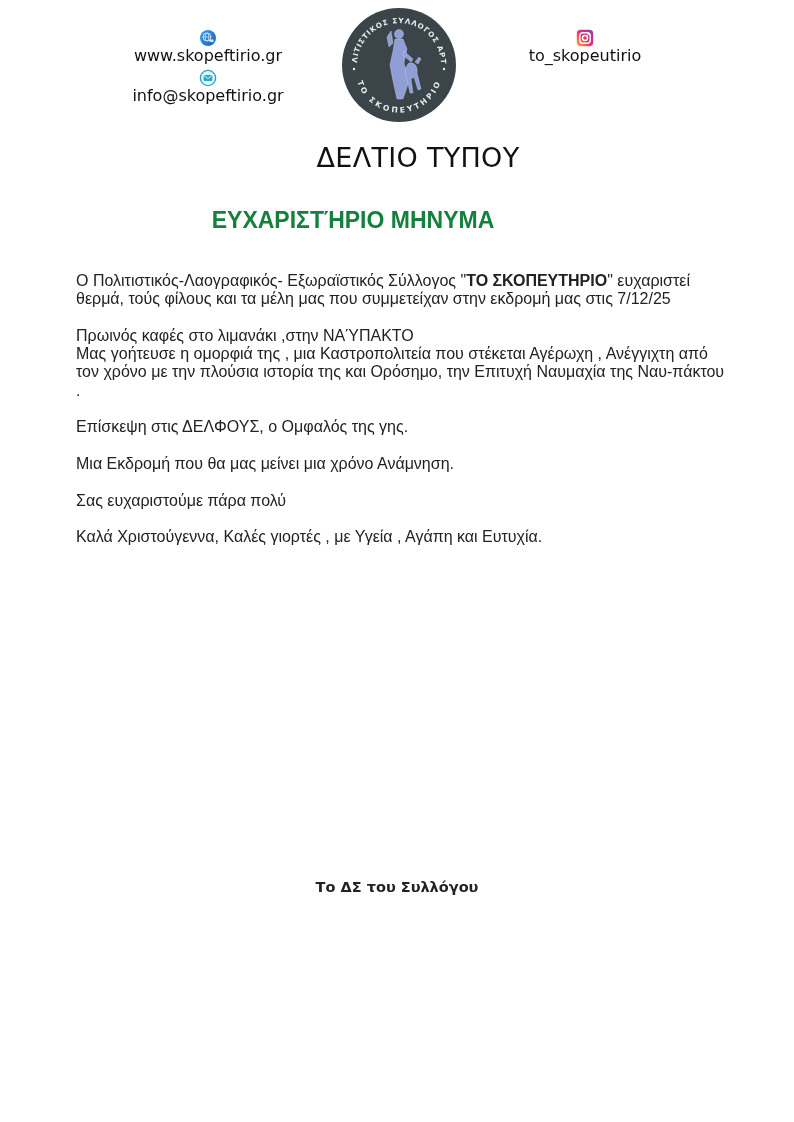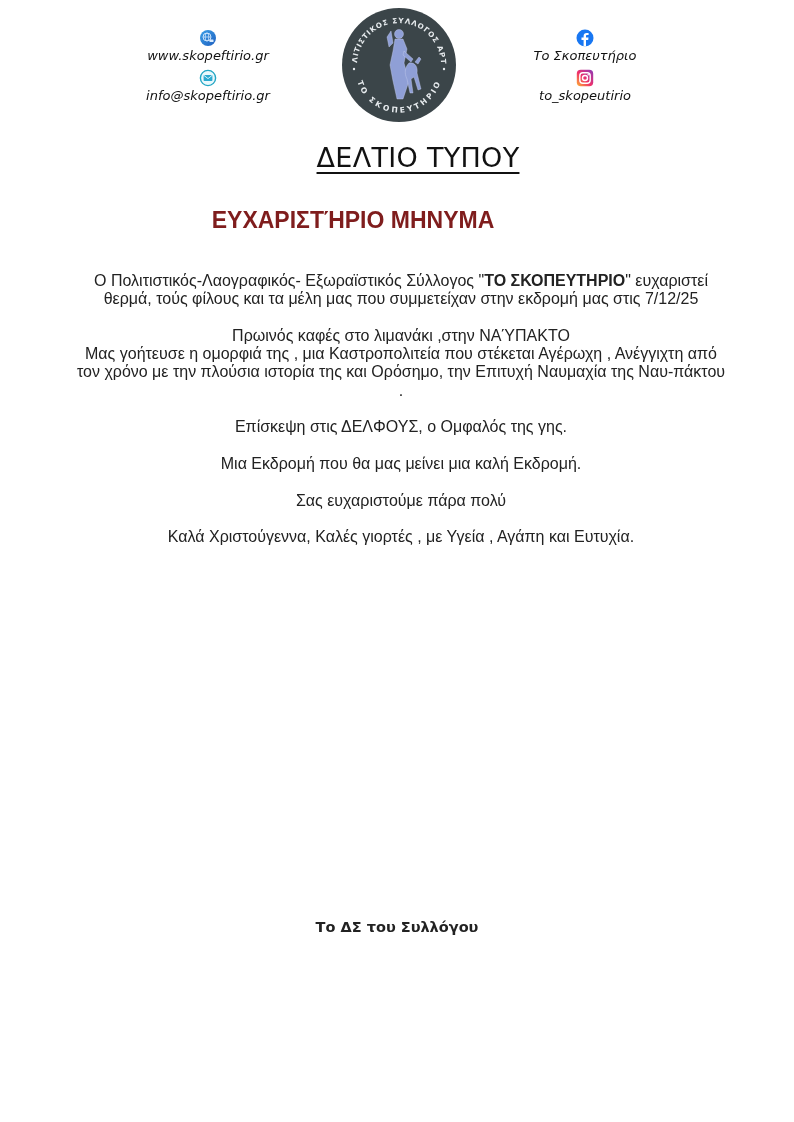--- a/index.html
+++ b/index.html
@@ -1,31 +1,31 @@
 <!DOCTYPE html>
 <html><head>
   <meta charset="utf-8">
   <style>
     html, body { margin: 0; padding: 0; background: #ffffff; }
     body { width: 794px; height: 1122px; position: relative; overflow: hidden; font-family: "Liberation Sans", sans-serif; color: #222; }
     .header { position: absolute; top: 0; left: 0; width: 794px; height: 130px; }
-    .contact-col { position: absolute; top: 29px; width: 160px; text-align: center; font-family: "DejaVu Sans", sans-serif; font-size: 13px; color: #111; font-style: italic; }
+    .contact-col { position: absolute; top: 29px; width: 160px; text-align: center; font-family: "DejaVu Sans", sans-serif; font-size: 16px; color: #111; }
     .contact-col.left { left: 128px; }
     .contact-col.right { left: 505px; }
     .contact-item { display: flex; flex-direction: column; align-items: center; height: 40px; }
     .icon { width: 18px; height: 18px; display: block; }
     .contact-text { margin-top: 1px; line-height: 15px; white-space: nowrap; }
     .logo { position: absolute; left: 341px; top: 7px; width: 116px; height: 116px; }
     .doc-title { position: absolute; top: 142px; left: 0; width: 794px; text-align: center; font-family: "DejaVu Sans", sans-serif; font-size: 27px; font-weight: normal; color: #111; }
-    .doc-title span { text-decoration: underline; text-decoration-thickness: 2px; text-underline-offset: 5px; letter-spacing: 0.3px; margin-left: 42px; }
-    .subtitle { position: absolute; top: 207px; left: 0; width: 706px; text-align: center; font-family: "Liberation Sans", sans-serif; font-size: 23px; font-weight: bold; color: #7f1d1d; }
+    .doc-title span { text-decoration-thickness: 2px; text-underline-offset: 5px; letter-spacing: 0.3px; margin-left: 42px; }
+    .subtitle { position: absolute; top: 207px; left: 0; width: 706px; text-align: center; font-family: "Liberation Sans", sans-serif; font-size: 23px; font-weight: bold; color: #15803d; }
     .body-text { position: absolute; top: 272px; left: 76px; width: 650px; font-family: "Liberation Sans", sans-serif; font-size: 16px; line-height: 18.3px; color: #222; }
-    .para { margin: 0 0 18.3px 0; text-align: center; }
+    .para { margin: 0 0 18.3px 0; }
     .para b { font-weight: bold; }
-    .signature { position: absolute; top: 919px; left: 0; width: 794px; text-align: center; font-family: "DejaVu Sans", sans-serif; font-size: 14.5px; font-weight: bold; color: #222; }
+    .signature { position: absolute; top: 879px; left: 0; width: 794px; text-align: center; font-family: "DejaVu Sans", sans-serif; font-size: 14.5px; font-weight: bold; color: #222; }
   </style>
 </head>
 <body>
 
 <div class="header">
   <div class="contact-col left">
     <div class="contact-item">
       <svg class="icon" viewBox="0 0 18 18">
         <defs>
             <linearGradient id="gg" x1="0" y1="0" x2="1" y2="1">
@@ -71,27 +71,20 @@
       <path d="M54 32 L62 32 L66 42 L63 56 L68 74 L62 92 L56 92 L52 74 L49 58 L52 44 Z"></path>
       <path d="M63 44 L72 52 L70 55 L62 48 Z"></path>
       <path d="M68 56 C74 55 77 60 76 66 L80 82 L77 83 L73 70 L70 72 L72 86 L69 86 L66 72 C63 66 64 60 68 56 Z"></path>
       <path d="M74 55 L78 50 L80 52 L77 57 Z"></path>
     </g>
   </svg>
 
   <div class="contact-col right">
     <div class="contact-item">
       <svg class="icon" viewBox="0 0 18 18">
-        <circle cx="9" cy="9" r="8.5" fill="#1877f2"></circle>
-        <path d="M10 17.4 V11 H12.2 L12.5 8.6 H10 V7.2 C10 6.5 10.3 6.1 11.1 6.1 H12.6 V4 C12.3 4 11.5 3.9 10.6 3.9 C8.7 3.9 7.6 5 7.6 7 V8.6 H5.5 V11 H7.6 V17.4 Z" fill="#ffffff"></path>
-      </svg>
-      <span class="contact-text">Το Σκοπευτήριο</span>
-    </div>
-    <div class="contact-item">
-      <svg class="icon" viewBox="0 0 18 18">
         <defs>
             <linearGradient id="ig" x1="0" y1="1" x2="1" y2="0">
               <stop offset="0" stop-color="#fdb232"></stop>
               <stop offset="0.45" stop-color="#f0306a"></stop>
               <stop offset="1" stop-color="#8a3ab9"></stop>
             </linearGradient>
           </defs>
         <rect x="0.8" y="0.8" width="16.4" height="16.4" rx="4" fill="url(#ig)"></rect>
         <rect x="3.8" y="3.8" width="10.4" height="10.4" rx="3" fill="none" stroke="#fff" stroke-width="1.4"></rect>
         <circle cx="9" cy="9" r="2.5" fill="none" stroke="#fff" stroke-width="1.4"></circle>
@@ -102,18 +95,18 @@
   </div>
 </div>
 
 <div class="doc-title"><span>ΔΕΛΤΙΟ ΤΥΠΟΥ</span></div>
 <div class="subtitle">ΕΥΧΑΡΙΣΤΉΡΙΟ ΜΗΝΥΜΑ</div>
 
 <div class="body-text">
   <p class="para"><span>Ο Πολιτιστικός-Λαογραφικός- Εξωραϊστικός Σύλλογος "</span><b>ΤΟ ΣΚΟΠΕΥΤΗΡΙΟ</b><span>" ευχαριστεί θερμά, τούς φίλους και τα μέλη μας που συμμετείχαν στην εκδρομή μας στις 7/12/25</span></p>
   <p class="para"><span>Πρωινός καφές στο λιμανάκι ,στην ΝΑΎΠΑΚΤΟ</span><br><span>Μας γοήτευσε η ομορφιά της , μια Καστροπολιτεία που στέκεται Αγέρωχη , Ανέγγιχτη από τον χρόνο με την πλούσια ιστορία της και Ορόσημο, την Επιτυχή Ναυμαχία της Ναυ-πάκτου .</span></p>
   <p class="para"><span>Επίσκεψη στις  ΔΕΛΦΟΥΣ, ο Ομφαλός της γης.</span><br></p>
-  <p class="para"><span>Μια Εκδρομή που θα μας μείνει μια καλή Εκδρομή.</span></p>
+  <p class="para"><span>Μια Εκδρομή που θα μας μείνει μια χρόνο Ανάμνηση.</span></p>
   <p class="para"><span>Σας ευχαριστούμε πάρα πολύ</span></p>
   <p class="para"><span>Καλά Χριστούγεννα, Καλές γιορτές , με Υγεία , Αγάπη και Ευτυχία.</span></p>
 </div>
 
 <div class="signature">Το ΔΣ του Συλλόγου</div>
 
 </body></html>

